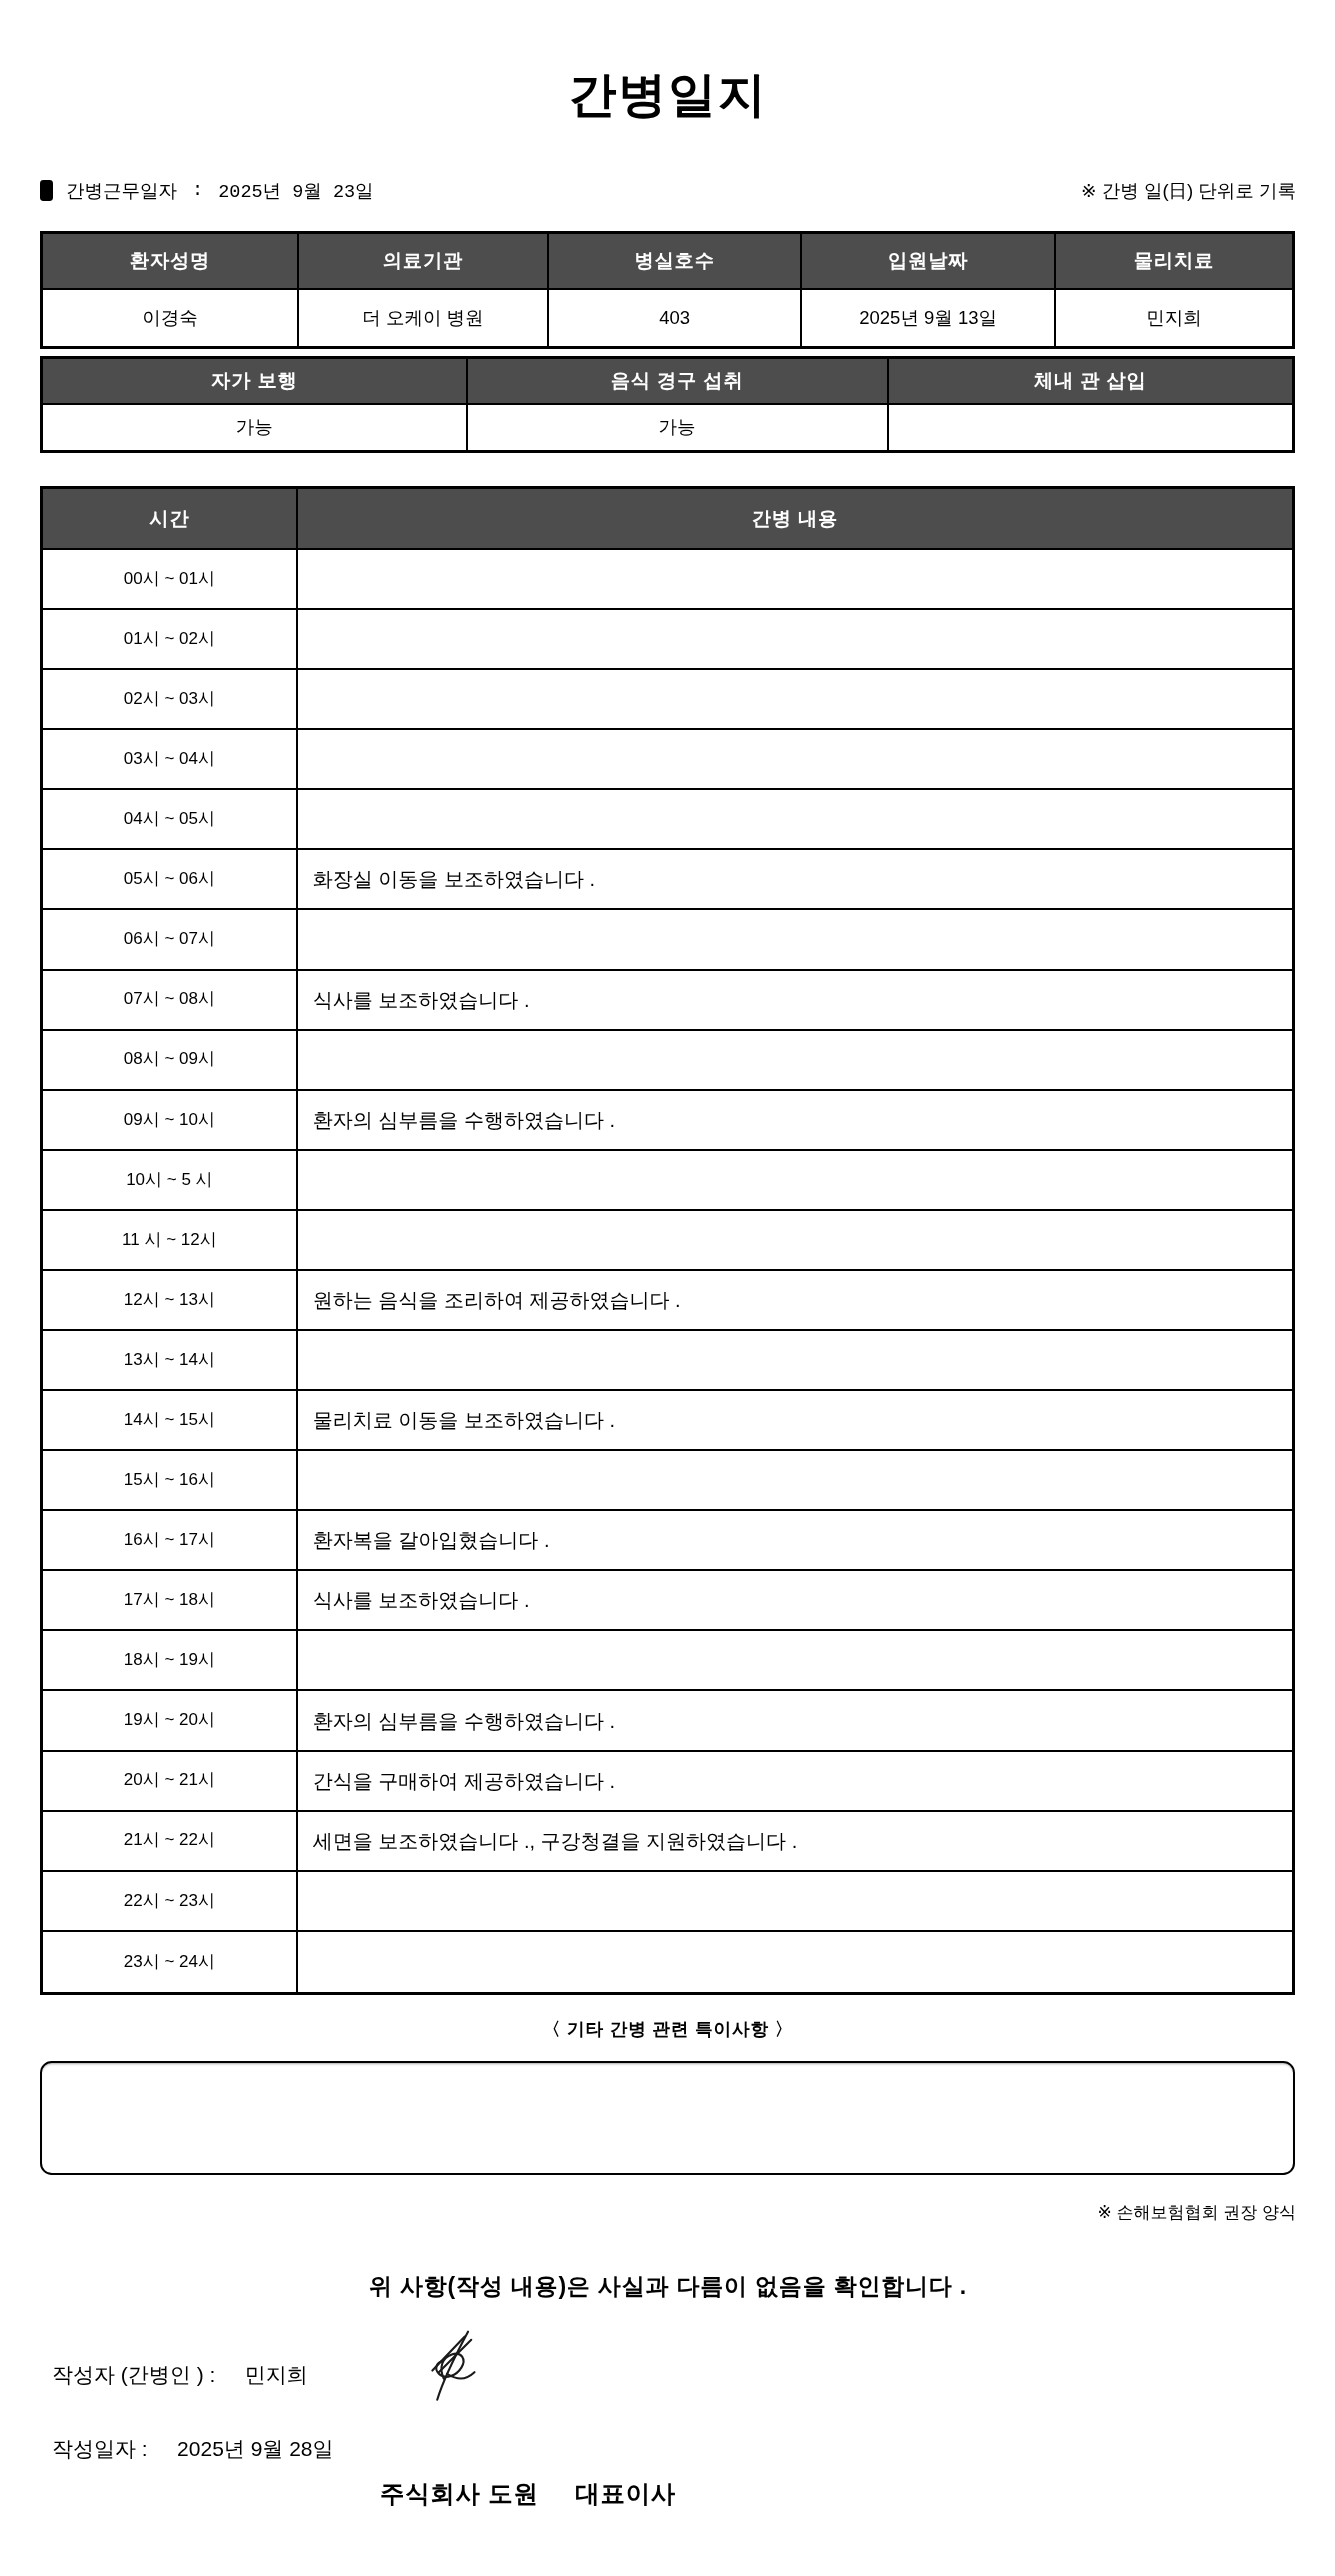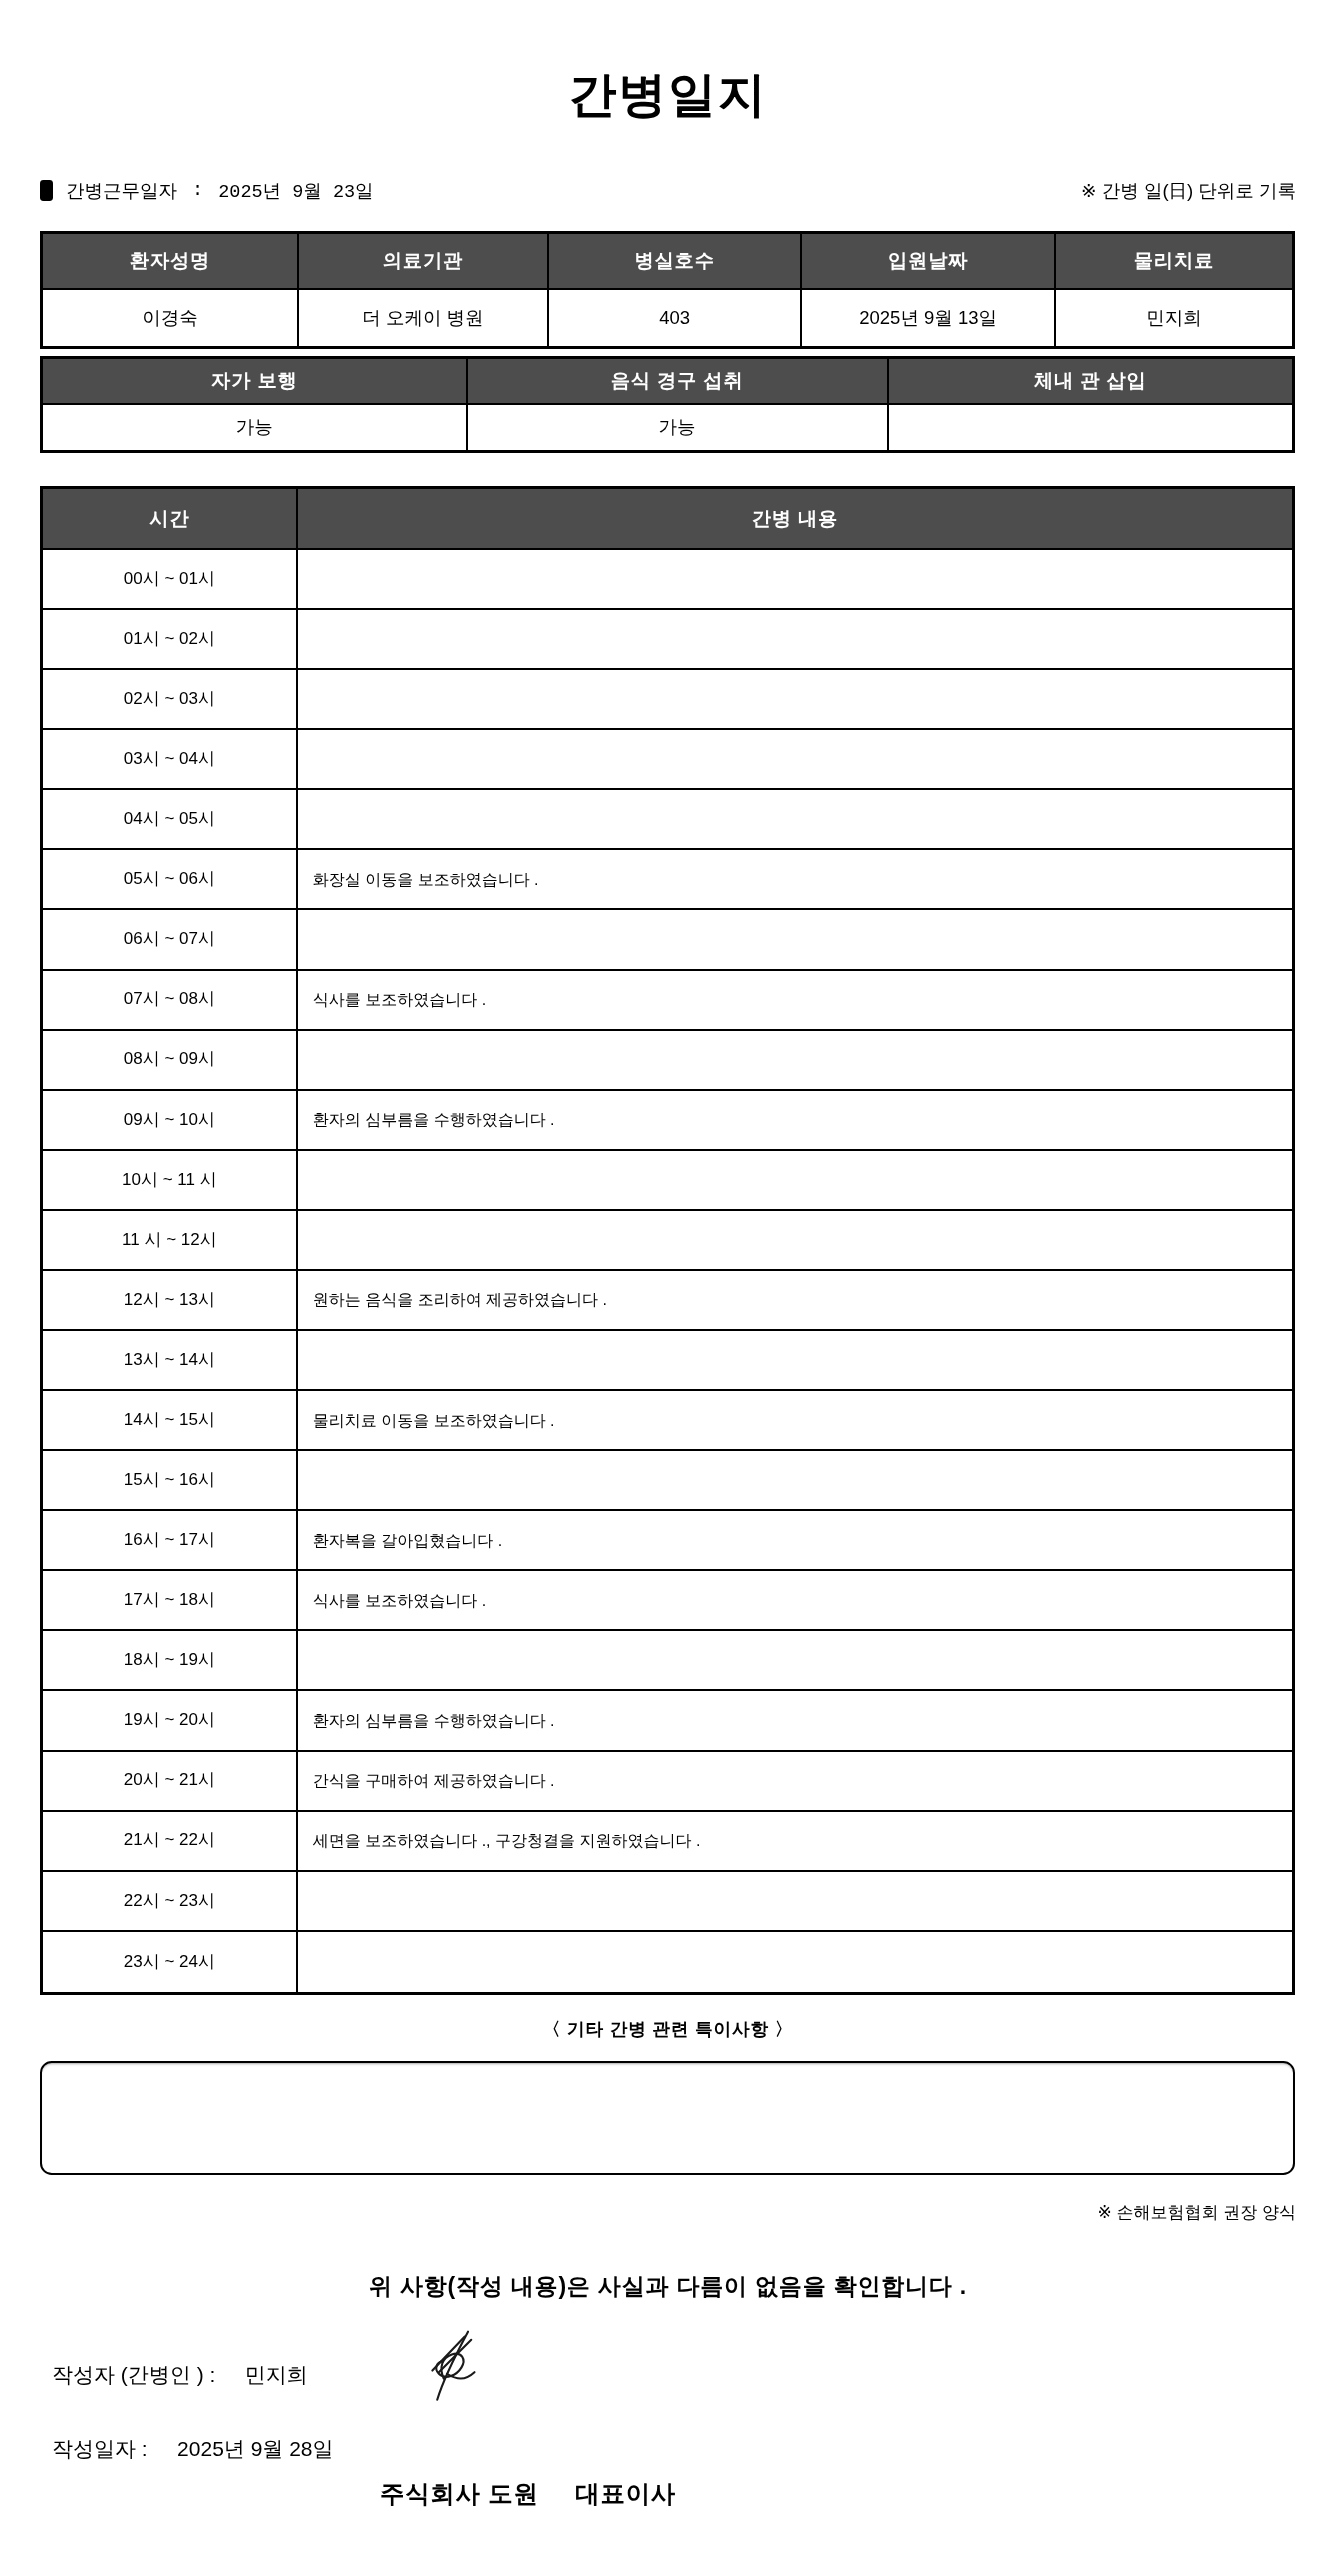--- a/index.html
+++ b/index.html
@@ -40,21 +40,21 @@
   .cell.head{background:var(--header-bg,#4d4d4d);color:var(--header-text,#fff);font-weight:700;font-size:19.3px;letter-spacing:0.8px;text-align:right;}
   .cell.val{font-size:18.5px;}
   .cell.last-col{border-right:none;}
   .cell.last-row{border-bottom:none;}
 
   .care-header{display:grid;grid-template-columns:20.4% 79.6%;height:61px;flex:none;}
   .care-rows{flex:1;display:flex;flex-direction:column;}
   .care-row{flex:1;display:grid;grid-template-columns:20.4% 79.6%;}
   .care-row.last-row .cell{border-bottom:none;}
   .time-cell{font-size:17px;}
-  .content-cell{justify-content:flex-start;padding:0 15px;font-size:16px;}
+  .content-cell{justify-content:flex-start;padding:0 15px;font-size:20px;}
 
   .notes-title{position:absolute;top:2017px;left:0;width:100%;text-align:center;font-size:17.7px;font-weight:700;letter-spacing:0.8px;}
   .notes-box{
     position:absolute;top:2061px;left:40px;width:1255px;height:114px;box-sizing:border-box;
     border:2.5px solid var(--border,#000);border-radius:11.8px;background:#fff;
     box-shadow:inset 0 2.5px 2.5px -1.7px #999;
     padding:11.8px 15px;font-size:17px;
   }
   .form-note{position:absolute;top:2201px;right:40px;font-size:17px;text-align:right;}
   .confirmation{position:absolute;top:2271px;left:0;width:100%;text-align:center;font-size:23px;font-weight:700;letter-spacing:0.8px;}
@@ -150,21 +150,21 @@
         </div>
         <div class="care-row">
           <div class="cell time-cell">08시 ~ 09시</div>
           <div class="cell content-cell last-col"></div>
         </div>
         <div class="care-row">
           <div class="cell time-cell">09시 ~ 10시</div>
           <div class="cell content-cell last-col">환자의 심부름을 수행하였습니다 .</div>
         </div>
         <div class="care-row">
-          <div class="cell time-cell">10시 ~ 11 시</div>
+          <div class="cell time-cell">10시 ~ 5 시</div>
           <div class="cell content-cell last-col"></div>
         </div>
         <div class="care-row">
           <div class="cell time-cell">11 시 ~ 12시</div>
           <div class="cell content-cell last-col"></div>
         </div>
         <div class="care-row">
           <div class="cell time-cell">12시 ~ 13시</div>
           <div class="cell content-cell last-col">원하는 음식을 조리하여 제공하였습니다 .</div>
         </div>

